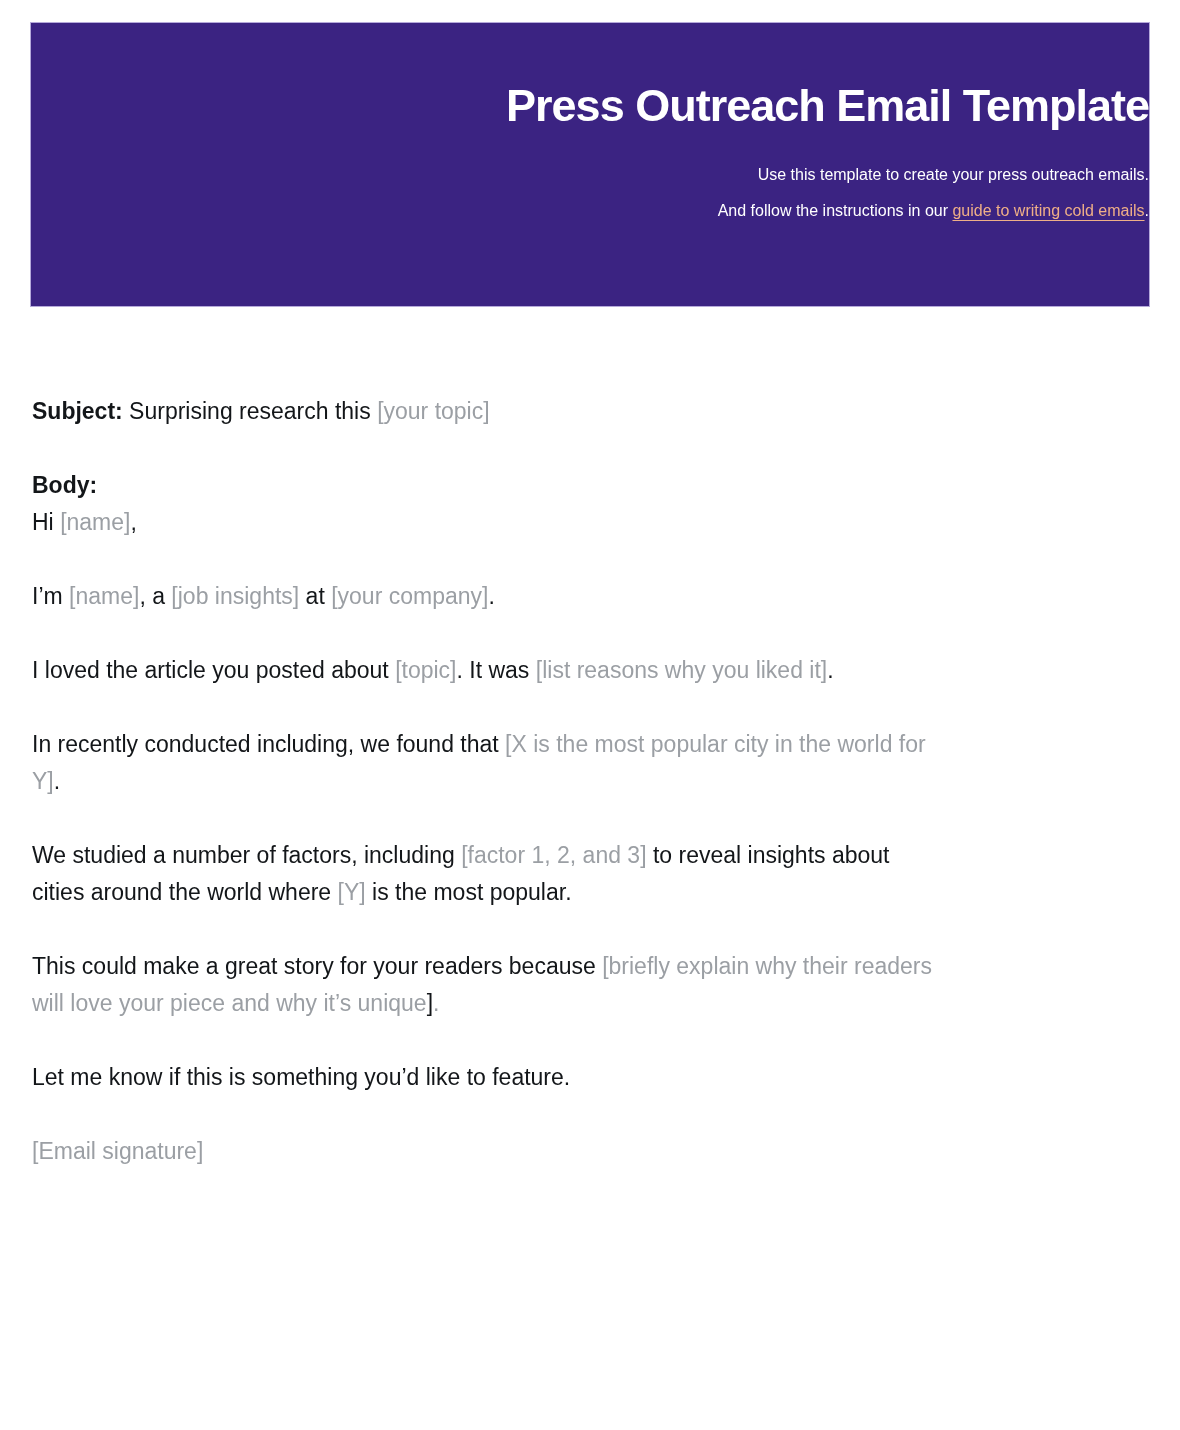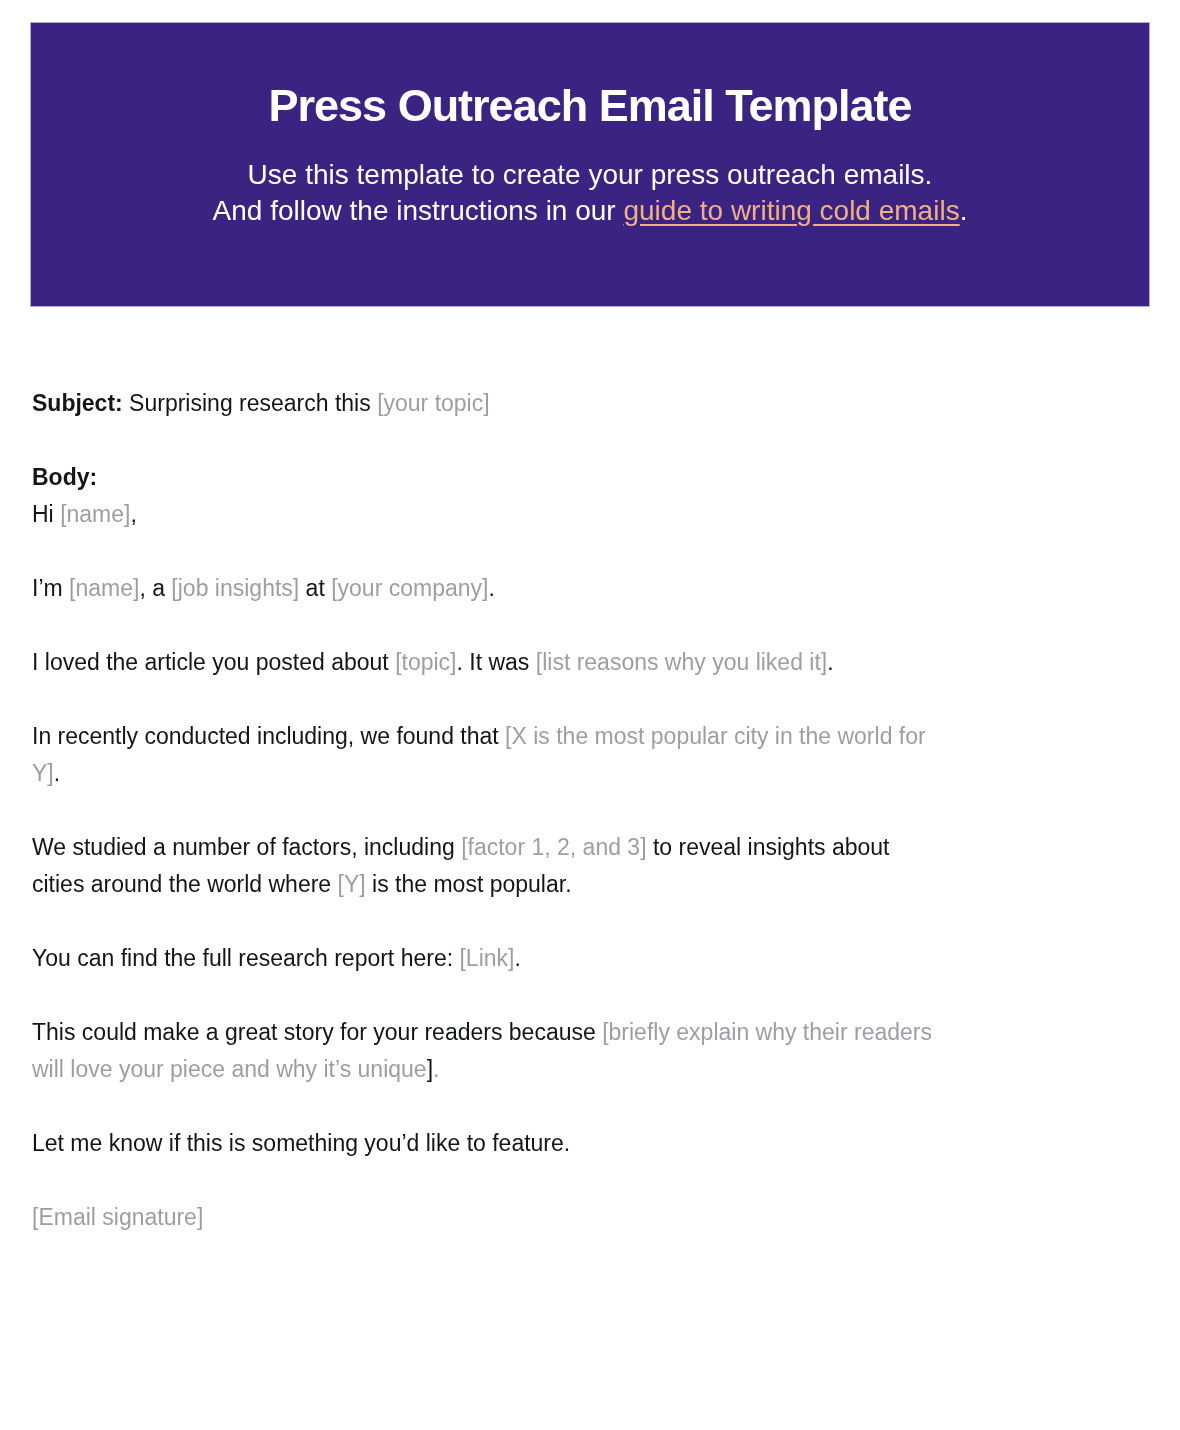--- a/index.html
+++ b/index.html
@@ -11,39 +11,39 @@
     --placeholder-color: #9B9FA4;
     --banner-border: #B5A9DA;
   }
   * { margin: 0; padding: 0; box-sizing: border-box; }
   html, body {
     width: 1180px;
     background: var(--page-bg);
     font-family: "Liberation Sans", "DejaVu Sans", sans-serif;
   }
   .banner {
-    margin: 22px 30px 8px 30px;
+    margin: 22px 30px 16px 30px;
     width: 1120px;
     height: 285px;
     background: var(--banner-bg);
     border: 1px solid var(--banner-border);
     padding-top: 56px;
-    text-align: center;
+    text-align: right;
   }
   .banner-title {
     color: var(--banner-text);
     font-size: 45px;
     font-weight: 700;
     letter-spacing: -1px;
     line-height: 54px;
     margin-bottom: 24px;
   }
   .banner-subtitle {
     color: var(--banner-text);
-    font-size: 28px;
+    font-size: 16px;
     line-height: 36px;
     font-weight: 400;
   }
   .banner-link {
     color: var(--link-color);
     text-decoration: underline;
     text-underline-offset: 4px;
     cursor: pointer;
   }
   .email-body {
@@ -74,18 +74,17 @@
 <main class="email-body" id="email-body">
     <p class="para"><span class="bold">Subject:</span><span> Surprising research this </span><span class="gray">[your topic]</span></p>
     <p class="para"><span class="bold">Body:</span><span>
 Hi </span><span class="gray">[name]</span><span>,</span></p>
     <p class="para"><span>I’m </span><span class="gray">[name]</span><span>, a </span><span class="gray">[job insights]</span><span> at </span><span class="gray">[your company]</span><span>.</span></p>
     <p class="para"><span>I loved the article you posted about </span><span class="gray">[topic]</span><span>. It was </span><span class="gray">[list reasons why you liked it]</span><span>.</span></p>
     <p class="para"><span>In recently conducted including, we found that </span><span class="gray">[X is the most popular city in the world for
 Y]</span><span>.</span></p>
     <p class="para"><span>We studied a number of factors, including </span><span class="gray">[factor 1, 2, and 3]</span><span> to reveal insights about
 cities around the world where </span><span class="gray">[Y]</span><span> is the most popular.</span></p>
-    <p class="para"><span>You can find the full research report here: </span><span class="gray">[Link]</span><span>.</span></p>
     <p class="para"><span>This could make a great story for your readers because </span><span class="gray">[briefly explain why their readers
 will love your piece and why it’s unique</span><span>]</span><span class="gray">.</span></p>
     <p class="para"><span>Let me know if this is something you’d like to feature.</span></p>
     <p class="para"><span class="gray">[Email signature]</span></p>
   </main>
 
 </body></html>

